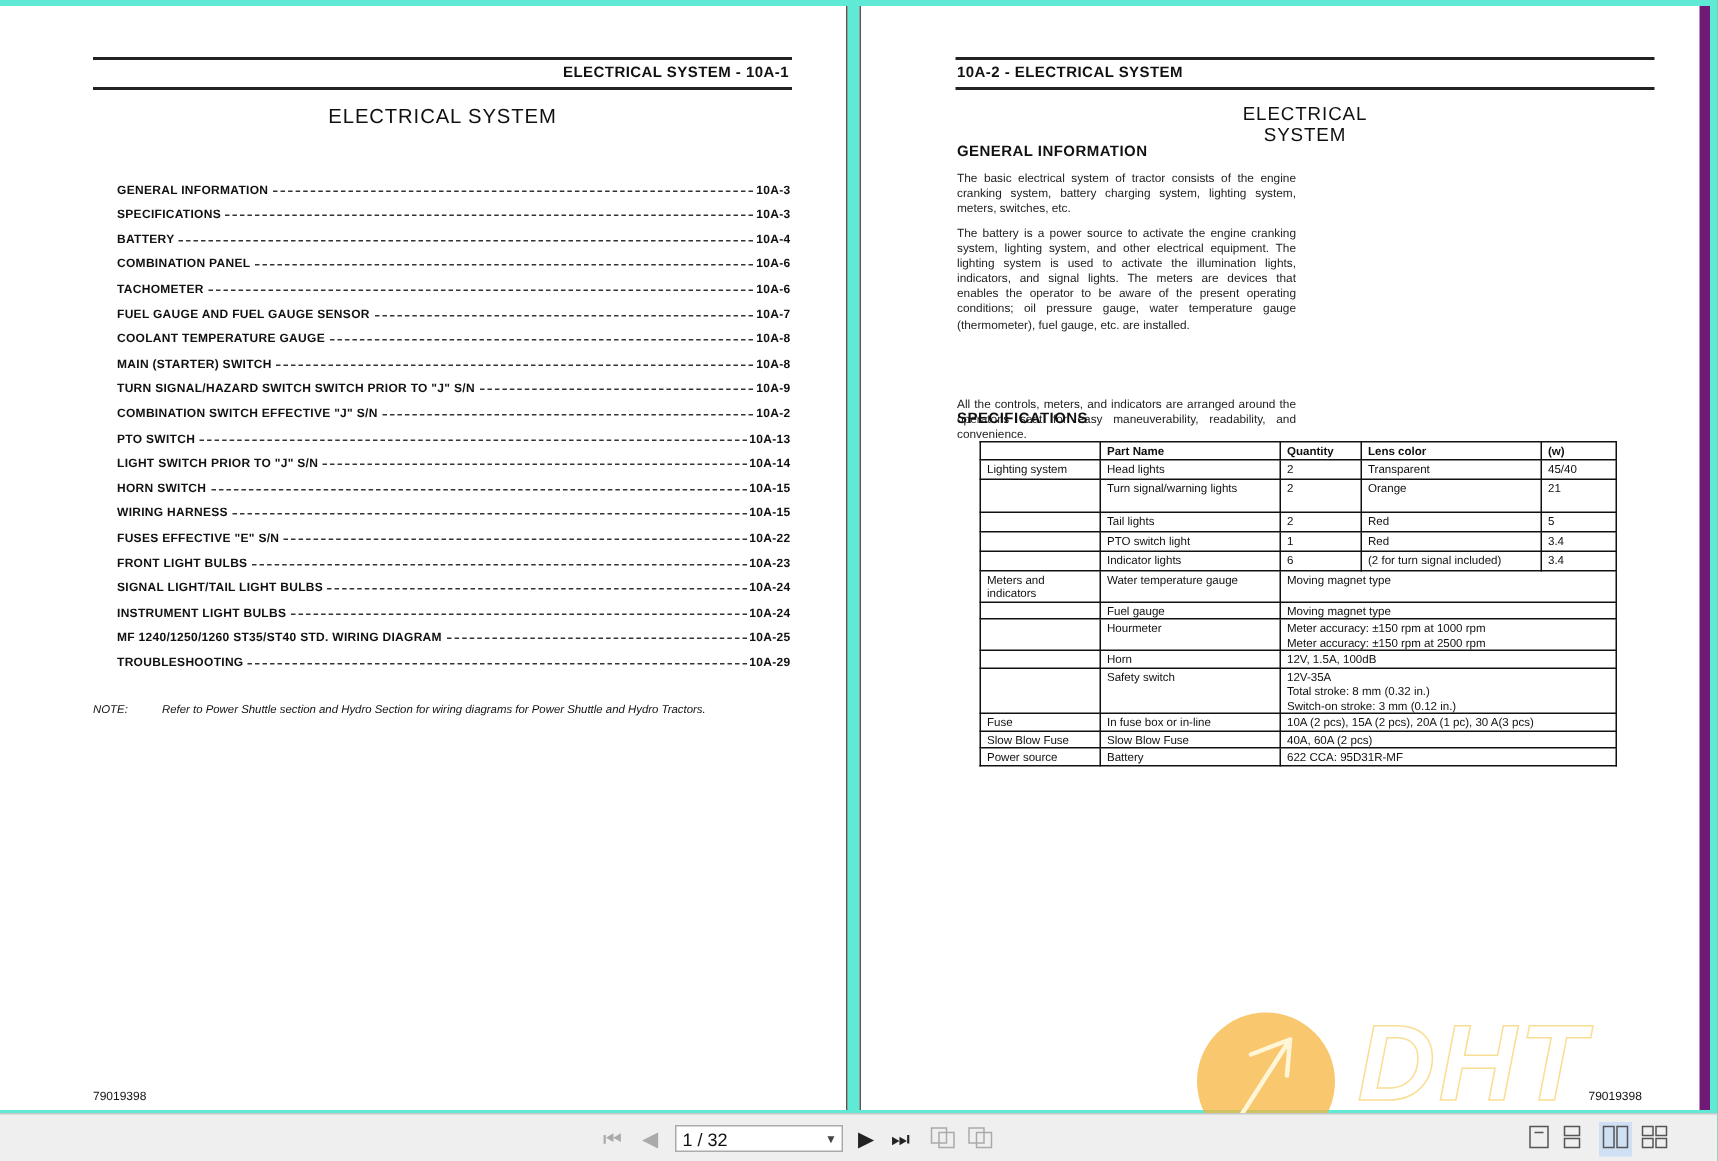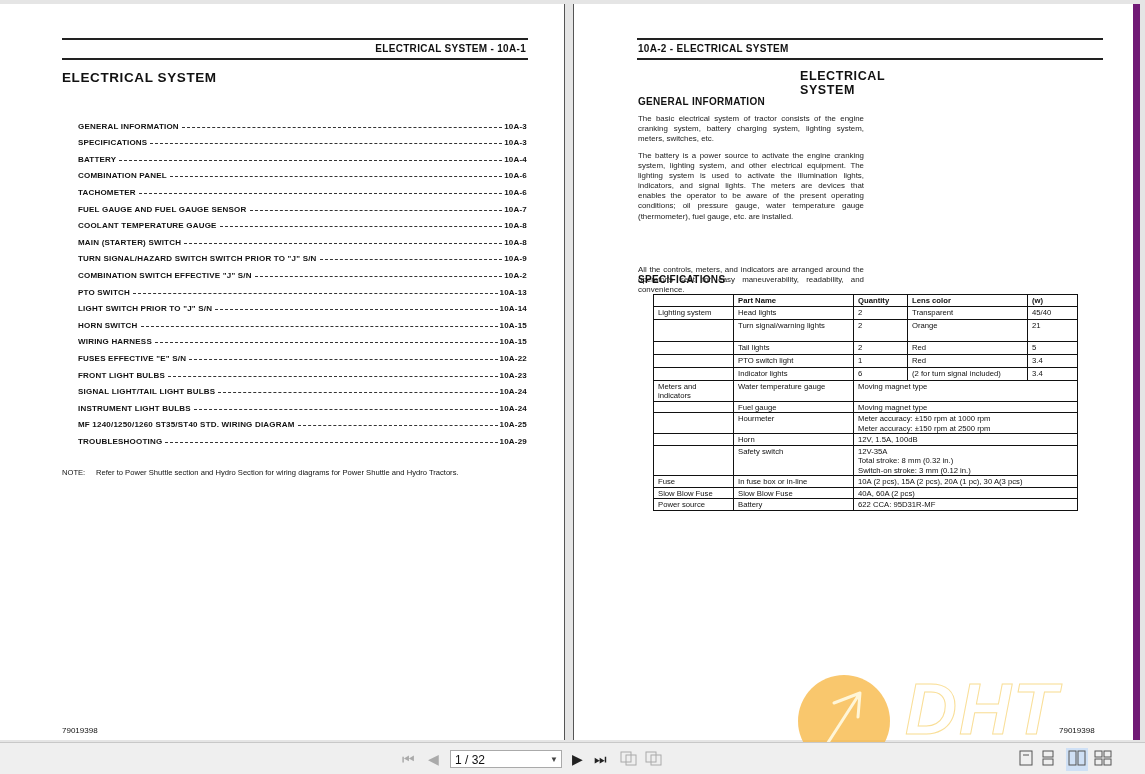--- a/index.html
+++ b/index.html
@@ -1,29 +1,29 @@
 <!DOCTYPE html>
 <html><head>
 <meta charset="utf-8">
 <style>
   html,body{margin:0;padding:0;}
   body{width:1145px;height:774px;background:#9b9b9b;position:relative;overflow:hidden;font-family:"Liberation Sans",sans-serif;color:#111;}
-  .viewer{position:absolute;left:0;top:0;width:1145px;height:742px;background:#e5e5e5;}
+  .viewer{position:absolute;left:0;top:0;width:1145px;height:742px;background:#5eead4;}
   .page{position:absolute;background:#fff;top:4px;height:736px;box-sizing:border-box;}
   #page-left{left:0;width:565px;border-right:1px solid #555;}
   #page-right{left:573px;width:567px;border-left:1px solid #555;border-right:7px solid #701a75;}
   .rule{position:absolute;height:2px;background:#222;}
   .hdr{position:absolute;font-size:10px;font-weight:bold;letter-spacing:.3px;}
-  .title{position:absolute;font-size:13.5px;font-weight:bold;letter-spacing:.6px;text-align:left;}
+  .title{position:absolute;font-size:13.5px;font-weight:normal;letter-spacing:.6px;text-align:center;}
   .toc{position:absolute;left:78px;top:110px;width:449px;}
   .toc-row{display:flex;align-items:flex-end;height:16.6px;font-size:8px;font-weight:bold;letter-spacing:.2px;white-space:nowrap;}
   .toc-row .lbl{flex:0 0 auto;}
   .toc-row .dots{flex:1 1 auto;border-bottom:1.6px dashed #333;margin:0 2px 3px 3px;}
   .toc-row .pg{flex:0 0 auto;}
-  .note{position:absolute;left:62px;top:464px;width:470px;font-size:7.6px;line-height:10px;display:flex;}
+  .note{position:absolute;left:62px;top:464px;width:470px;font-size:7.6px;font-style:italic;line-height:10px;display:flex;gap:12px;}
   .note .nl{width:34px;flex:0 0 auto;}
   .footer{position:absolute;font-size:8px;}
   .sec{position:absolute;left:64px;font-size:10px;font-weight:bold;letter-spacing:.3px;}
   .para{position:absolute;left:64px;width:226px;font-size:7.9px;line-height:10.1px;text-align:justify;color:#222;}
   table.spec{position:absolute;left:653px;top:294px;border-collapse:collapse;font-size:7.7px;color:#111;}
   table.spec td{border:1.4px solid #111;vertical-align:top;padding:1px 4px 0 4px;line-height:9.5px;}
   table.spec tr.h td{font-weight:bold;}
   .toolbar{position:absolute;left:0;top:742px;width:1145px;height:32px;background:#efefef;border-top:1px solid #c8c8c8;}
   .tb{position:absolute;top:8px;font-size:14px;color:#222;}
   .tb.dis{color:#aaa;}

